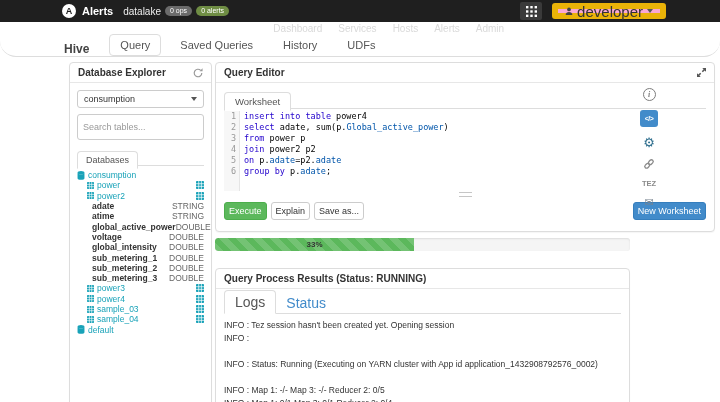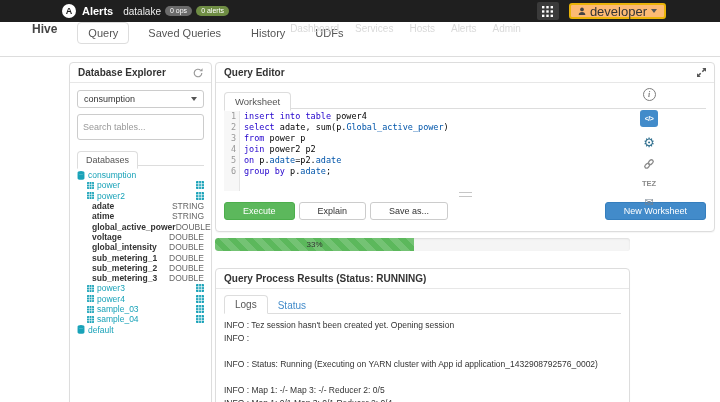--- a/index.html
+++ b/index.html
@@ -15,25 +15,25 @@
   .topnav{position:absolute;top:0;left:0;width:720px;height:22px;background:#1f1f1f;display:flex;align-items:center;padding-left:62px;z-index:20;}
   .logo{width:14px;height:14px;border-radius:50%;background:#fff;color:#1b1b1b;font-weight:bold;font-size:9px;display:flex;align-items:center;justify-content:center;flex:0 0 auto;}
   .brand{color:#fff;font-size:11px;font-weight:bold;margin-left:6px;}
   .cluster{color:#eee;font-size:10px;margin-left:10px;}
   .badge{display:inline-block;font-size:7px;color:#fff;border-radius:7px;padding:1px 5px;margin-left:4px;line-height:8px;}
   .badge.ops{background:#6b6b6b;}
   .badge.alerts{background:#6f8d44;}
   .topnav-links{margin-left:auto;display:flex;align-items:center;}
   .topnav-link{color:#d9d9d9;font-size:10px;margin-right:16px;margin-top:35px;}
   .apps-tile{width:22px;height:18px;background:#3a3a3a;border-radius:2px;display:flex;align-items:center;justify-content:center;margin-right:10px;}
-  .user-btn{display:flex;align-items:center;background:#fdba74;border:2px solid #eab308;border-radius:3px;height:16px;padding:0 7px;font-size:13px;color:#333;margin-right:54px;gap:4px;font-family:inherit;}
+  .user-btn{display:flex;align-items:center;background:#f9a8d4;border:6px solid #eab308;border-radius:3px;height:16px;padding:0 7px;font-size:15px;color:#333;margin-right:54px;gap:4px;font-family:inherit;}
   .caret{width:0;height:0;border-left:3px solid transparent;border-right:3px solid transparent;border-top:4px solid #555;display:inline-block;}
 
   
-  .subnav{position:absolute;top:22px;left:0;width:720px;height:35px;background:#fff;border-bottom:1px solid #ddd;display:flex;align-items:flex-start;padding-left:32px;z-index:10;}
+  .subnav{position:absolute;top:22px;left:0;width:720px;height:35px;background:#fff;border-bottom:1px solid #ddd;display:flex;align-items:flex-end;padding-left:64px;z-index:10;border-radius:16px;}
   .hive-title{font-size:12px;font-weight:bold;color:#444;margin-right:20px;}
   .subnav-tab{font-size:11px;color:#555;padding:4px 10px;margin-right:8px;border:1px solid transparent;border-radius:4px;cursor:pointer;}
   .subnav-tab.active{border-color:#ddd;background:#fff;}
 
   
   .panel{position:absolute;background:#fff;border:1px solid #ddd;border-radius:4px;box-shadow:0 1px 1px rgba(0,0,0,.04);}
   .panel-header{height:20px;padding:0 8px;border-bottom:1px solid #e7e7e7;font-size:10px;font-weight:bold;color:#333;display:flex;align-items:center;justify-content:space-between;}
 
   
   .explorer{left:69px;top:62px;width:143px;height:362px;}
@@ -61,33 +61,33 @@
   .ws-tabbar{border-bottom:1px solid #ddd;height:19px;}
   .ws-tab{display:inline-block;font-size:9.5px;color:#555;border:1px solid #ddd;border-bottom:1px solid #fff;border-radius:4px 4px 0 0;padding:3px 10px;background:#fff;position:relative;top:1px;}
   .editor{display:flex;height:82px;font-family:"DejaVu Sans Mono", monospace;font-size:8.5px;line-height:11px;cursor:text;}
   .gutter{width:16px;background:#f7f7f7;border-right:1px solid #e5e5e5;color:#999;text-align:right;padding:2px 3px 0 0;}
   .code{padding:2px 0 0 4px;white-space:pre;color:#000;}
   .tok-kw{color:#2200cc;}
   .tok-var{color:#0055aa;}
   .tok-pl{color:#000;}
   .editor-handle{width:13px;height:5px;margin:1px auto 3px auto;border-top:1px solid #c6c6c6;border-bottom:1px solid #c6c6c6;}
   .btn-row{display:flex;align-items:center;padding:2px 0 0 0;}
-  .btn{font-size:9px;border-radius:3px;padding:3px 18px;border:1px solid #ccc;background:#fff;color:#333;margin-right:4px;cursor:pointer;font-family:inherit;}
+  .btn{font-size:9px;border-radius:3px;padding:3px 4px;border:1px solid #ccc;background:#fff;color:#333;margin-right:4px;cursor:pointer;font-family:inherit;}
   .btn-green{background:#5cb85c;border-color:#4cae4c;color:#fff;}
   .btn-blue{background:#428bca;border-color:#357ebd;color:#fff;margin:0 0 0 auto;}
 
   
   .progress-wrap{position:absolute;left:215px;top:238px;width:415px;height:13px;background:#f5f5f5;border-radius:3px;box-shadow:inset 0 1px 2px rgba(0,0,0,.1);overflow:hidden;}
   .progress-fill{height:100%;background:#5cb85c;background-image:repeating-linear-gradient(45deg,rgba(255,255,255,.15) 0 6px,rgba(255,255,255,0) 6px 12px);display:flex;align-items:center;justify-content:center;font-size:8px;color:#333;border-radius:3px 0 0 3px;}
 
   
   .results{left:215px;top:268px;width:415px;height:160px;}
   .res-body{padding:6px 8px 0 8px;}
   .res-tabbar{border-bottom:1px solid #ddd;height:19px;display:flex;align-items:flex-end;}
-  .res-tab{display:inline-block;font-size:10px;padding:3px 10px;position:relative;top:1px;cursor:pointer;}
+  .res-tab{display:inline-block;font-size:14px;padding:3px 10px;position:relative;top:1px;cursor:pointer;}
   .res-tab.active{color:#555;border:1px solid #ddd;border-bottom:1px solid #fff;border-radius:4px 4px 0 0;background:#fff;}
   .res-tab.link{color:#428bca;}
   .log-lines{margin-top:5px;font-size:8.5px;line-height:13px;color:#333;white-space:nowrap;}
 
   
   .right-toolbar{position:absolute;left:636px;top:88px;width:26px;display:flex;flex-direction:column;align-items:center;gap:9px;}
   .rt-item{display:flex;align-items:center;justify-content:center;cursor:pointer;}
   .info-circle{width:13px;height:13px;border:1.4px solid #7d7d7d;border-radius:50%;color:#7d7d7d;font-size:8px;font-family:"Liberation Serif",serif;font-style:italic;font-weight:bold;display:flex;align-items:center;justify-content:center;}
   .code-tile{width:18px;height:17px;background:#428bca;border-radius:3px;color:#fff;font-size:7px;font-weight:bold;display:flex;align-items:center;justify-content:center;letter-spacing:-.5px;}
   .gear-glyph{font-size:13px;color:#31708f;line-height:13px;}
@@ -335,21 +335,21 @@
     <div class="btn-row">
       <button class="btn btn-green">Execute</button>
       <button class="btn">Explain</button>
       <button class="btn">Save as...</button>
       <button class="btn btn-blue">New Worksheet</button>
     </div>
   </div>
 </section>
 
 <div class="progress-wrap">
-  <div class="progress-fill" style="width: 48%;">
+  <div class="progress-fill" style="width: 48%; font-weight: bold;">
     <span>33%</span>
   </div>
 </div>
 
 <section class="panel results">
   <div class="panel-header">
     <span>Query Process Results (Status: RUNNING)</span>
   </div>
   <div class="res-body">
     <div class="res-tabbar">

